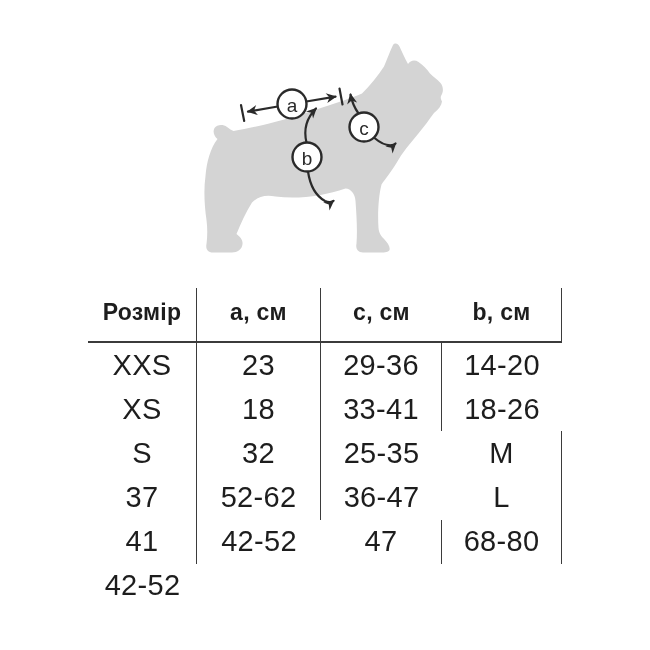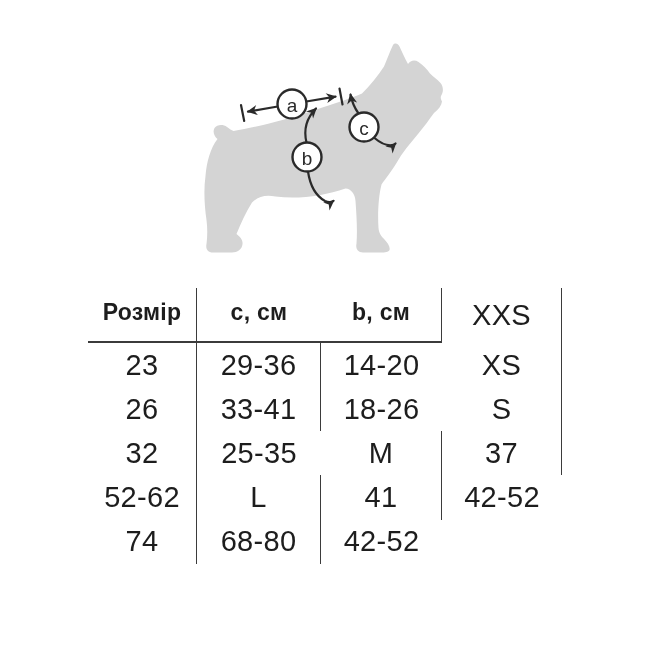--- a/index.html
+++ b/index.html
@@ -118,43 +118,45 @@
       <circle cx="307" cy="157" r="14.5" fill="#ffffff" stroke="#2a2a2a" stroke-width="2.4"></circle>
       <text x="307" y="157" text-anchor="middle" dominant-baseline="central" dy="1" font-size="19" fill="#2a2a2a">b</text>
 
       <circle cx="364" cy="127" r="14.5" fill="#ffffff" stroke="#2a2a2a" stroke-width="2.4"></circle>
       <text x="364" y="127" text-anchor="middle" dominant-baseline="central" dy="1" font-size="19" fill="#2a2a2a">c</text>
     </g>
   </svg>
 
   <div class="size-table">
     <div class="cell head v-line">Розмір</div>
+    <div class="cell head v-line">a, см</div>
     <div class="cell head">c, см</div>
     <div class="cell head v-line">b, см</div>
 
     <div class="cell v-line">XXS</div>
     <div class="cell v-line">23</div>
     <div class="cell v-line">29-36</div>
     <div class="cell">14-20</div>
 
     <div class="cell v-line">XS</div>
-    <div class="cell v-line">26</div>
+    <div class="cell v-line">18</div>
     <div class="cell v-line">33-41</div>
     <div class="cell">18-26</div>
 
     <div class="cell v-line">S</div>
     <div class="cell v-line">32</div>
     <div class="cell">25-35</div>
 
     <div class="cell v-line">M</div>
     <div class="cell v-line">37</div>
     <div class="cell v-line">52-62</div>
+    <div class="cell">36-47</div>
 
     <div class="cell v-line">L</div>
     <div class="cell v-line">41</div>
     <div class="cell">42-52</div>
 
-    <div class="cell v-line">74</div>
+    <div class="cell v-line">47</div>
     <div class="cell v-line">68-80</div>
     <div class="cell">42-52</div>
   </div>
 
 </div>
 
 </body></html>

